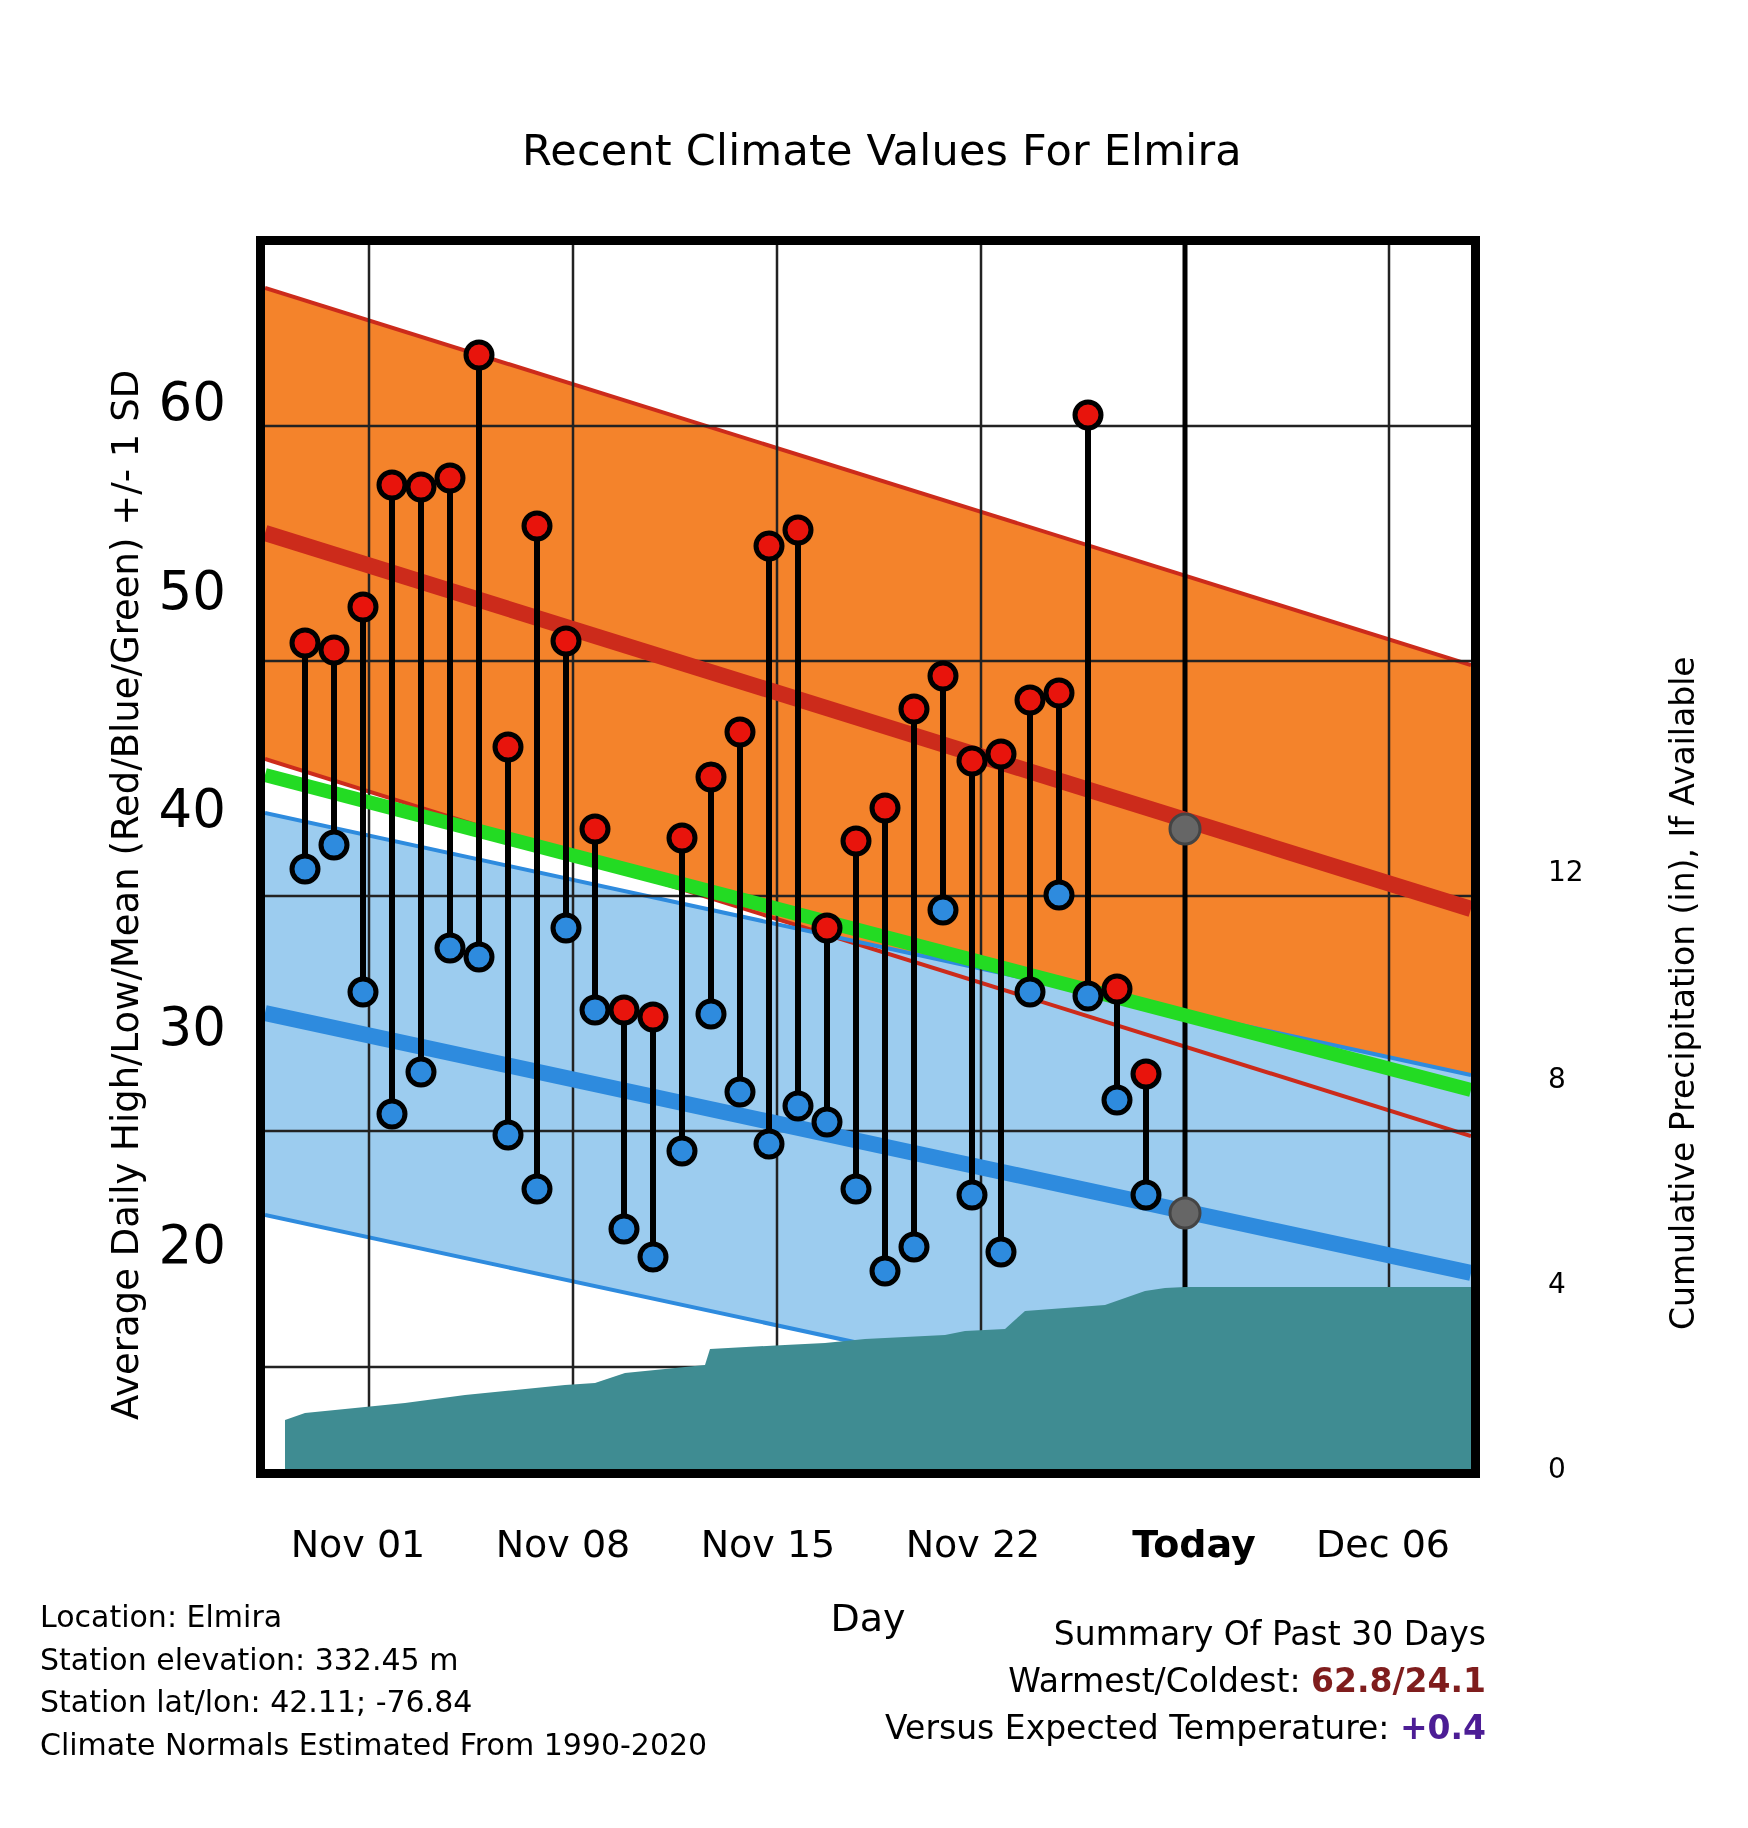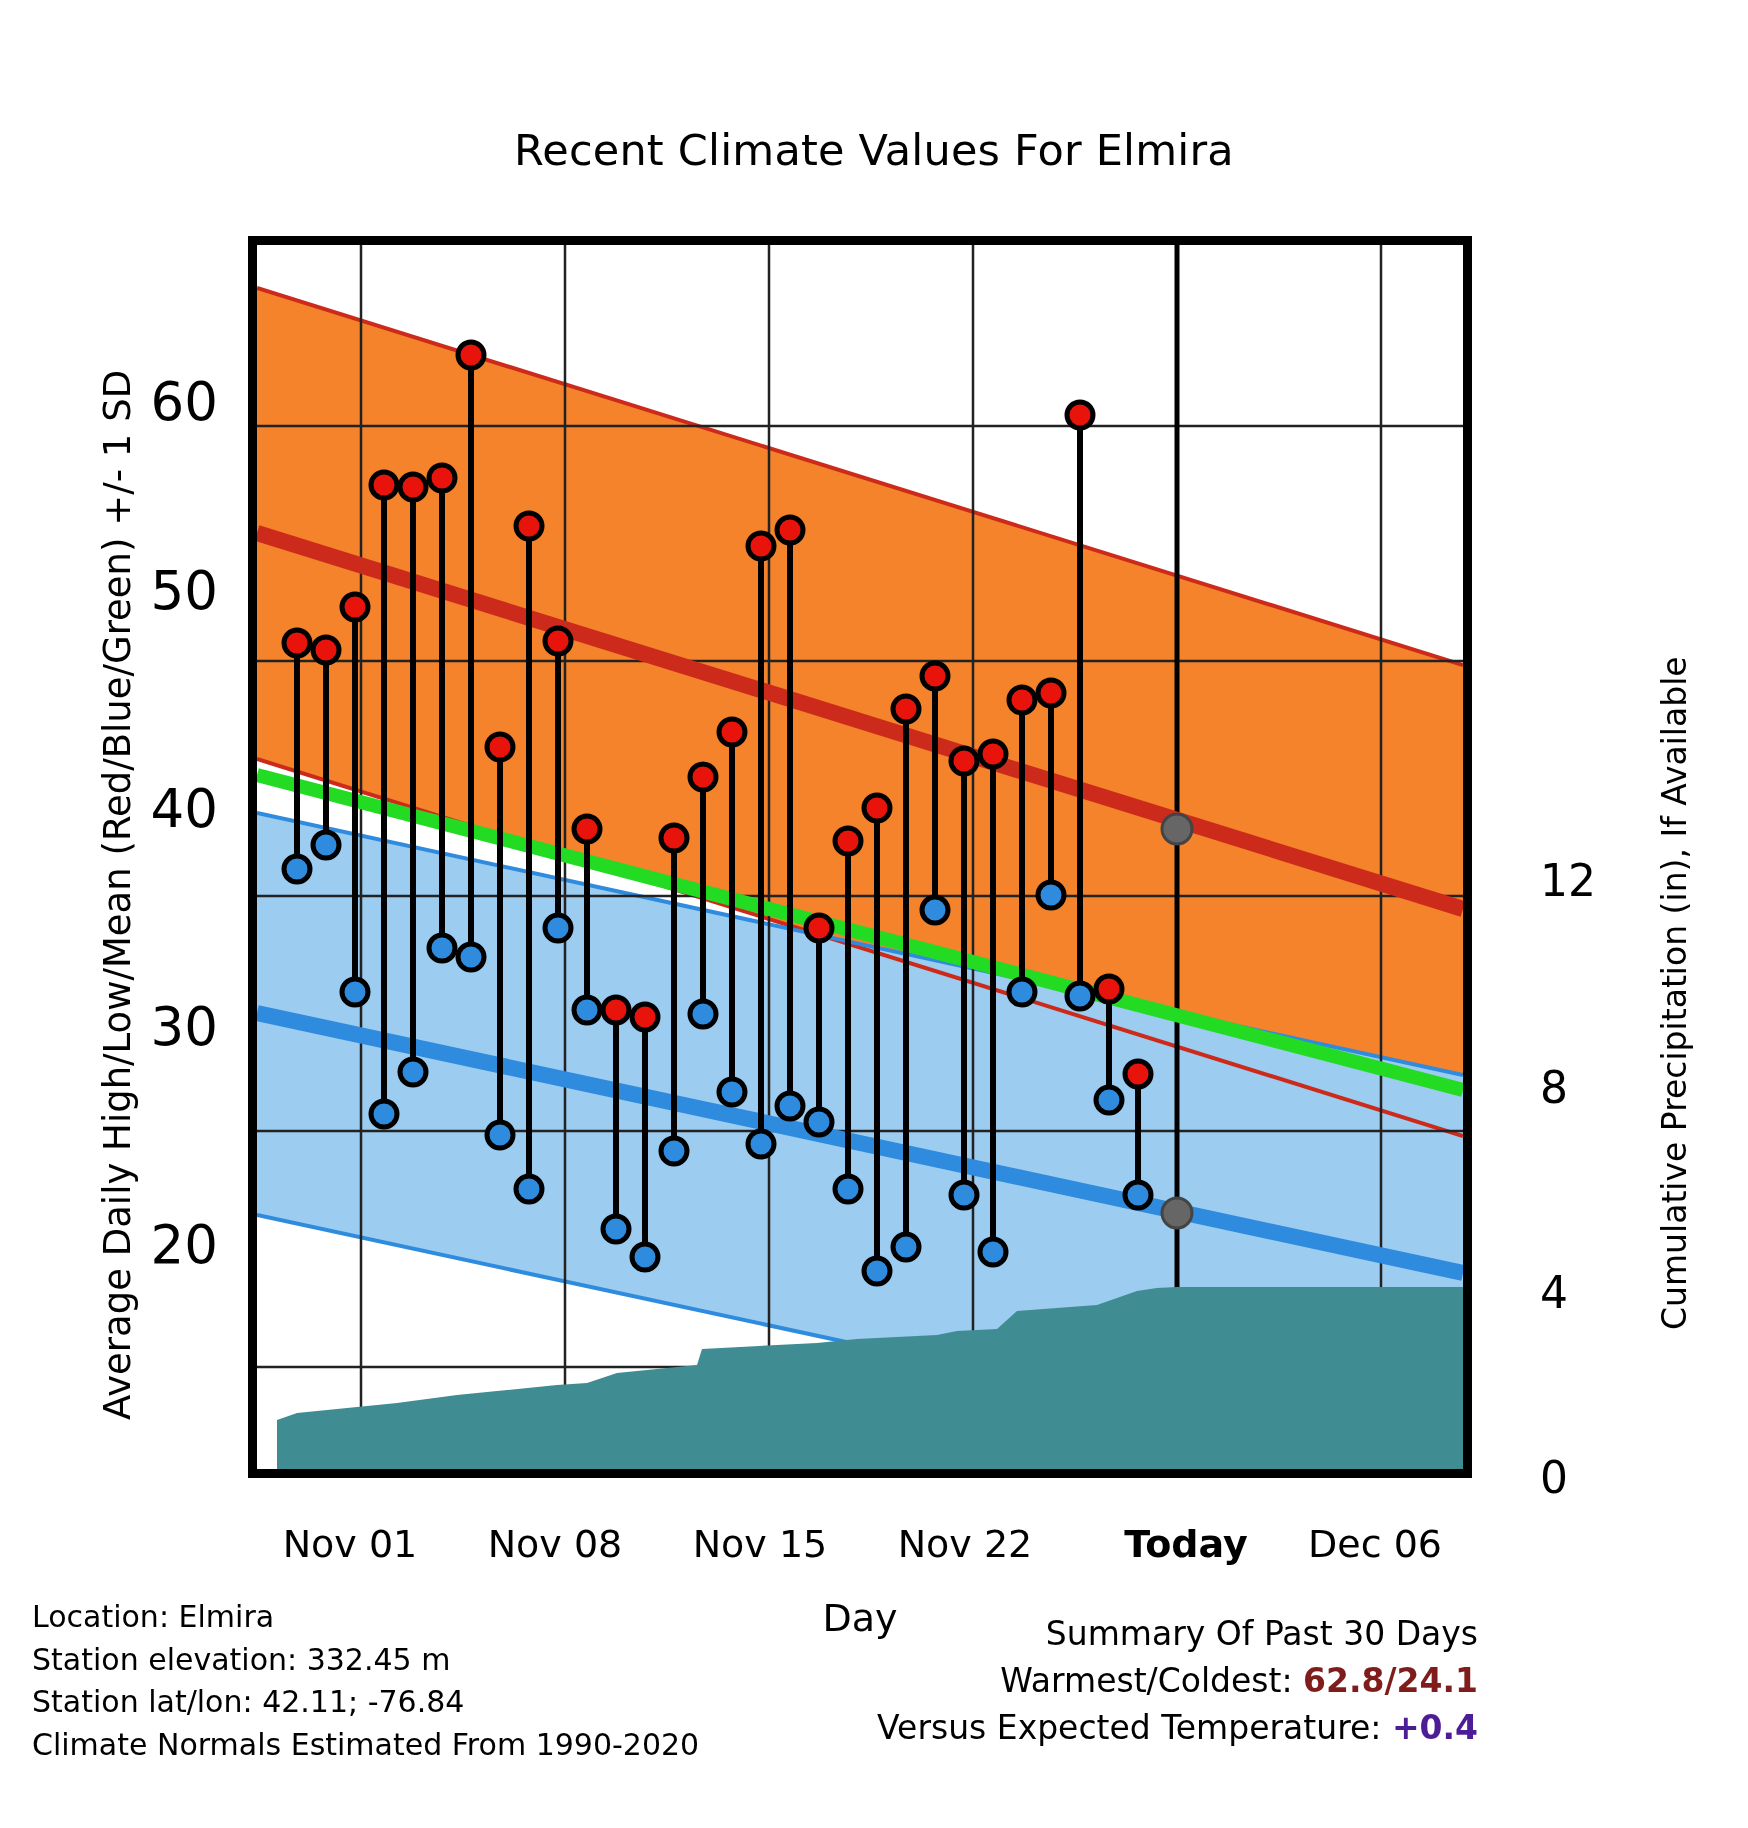--- a/index.html
+++ b/index.html
@@ -10,21 +10,21 @@
   body {
     width: 1748px;
     height: 1828px;
     font-family: "DejaVu Sans", sans-serif;
     color: #000000;
     position: relative;
     overflow: hidden;
   }
   #page {
     position: absolute;
-    left: 0; top: 0;
+    left: 8px; top: 0;
     width: 1500px;
     height: 1828px;
   }
   .title {
     position: absolute;
     left: 0; top: 125px;
     width: 1748px;
     text-align: center;
     font-size: 43px;
     letter-spacing: 0.2px;
@@ -71,21 +71,21 @@
   }
   .ytick {
     position: absolute;
     font-size: 53px;
     text-align: right;
     white-space: nowrap;
     margin-top: 28px;
   }
   .ytick-right {
     position: absolute;
-    font-size: 44px;
+    font-size: 28px;
     text-align: right;
     white-space: nowrap;
   }
   .xtick {
     position: absolute;
     font-size: 38px;
     text-align: center;
     white-space: nowrap;
   }
   .xtick.today { font-weight: bold; }

